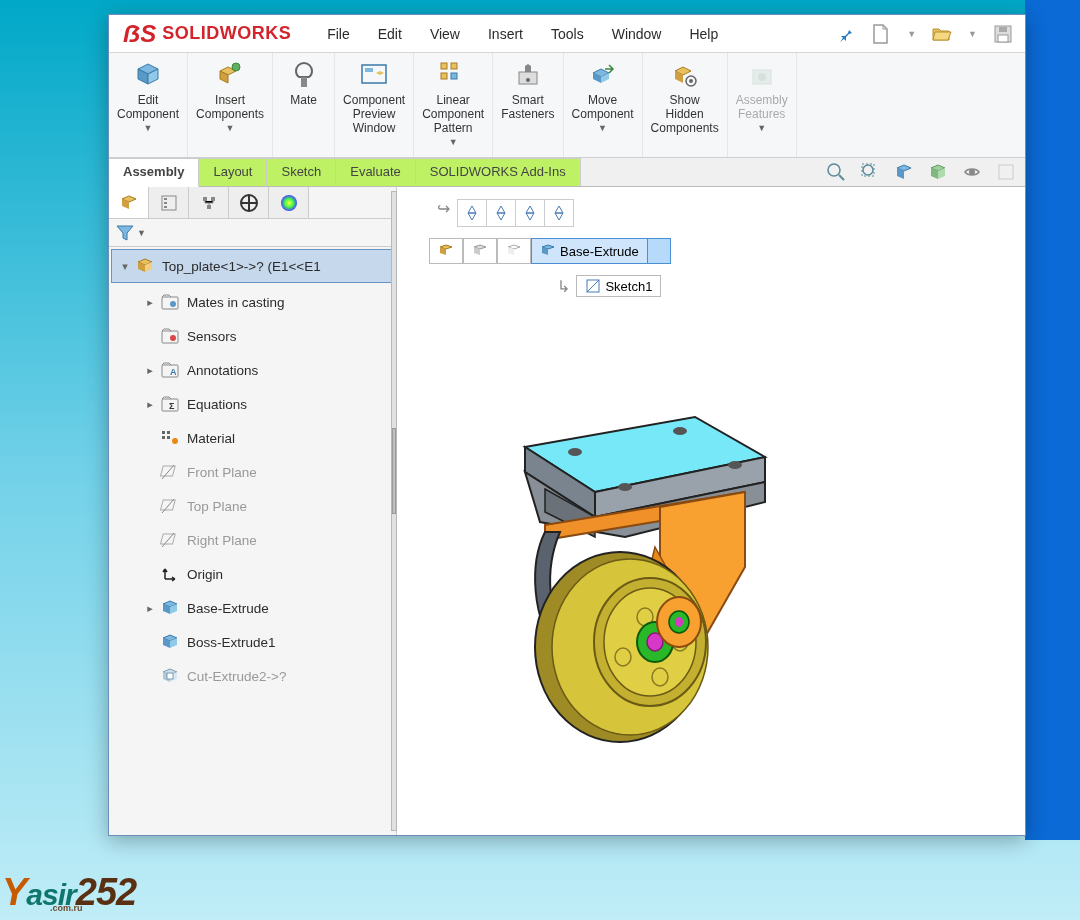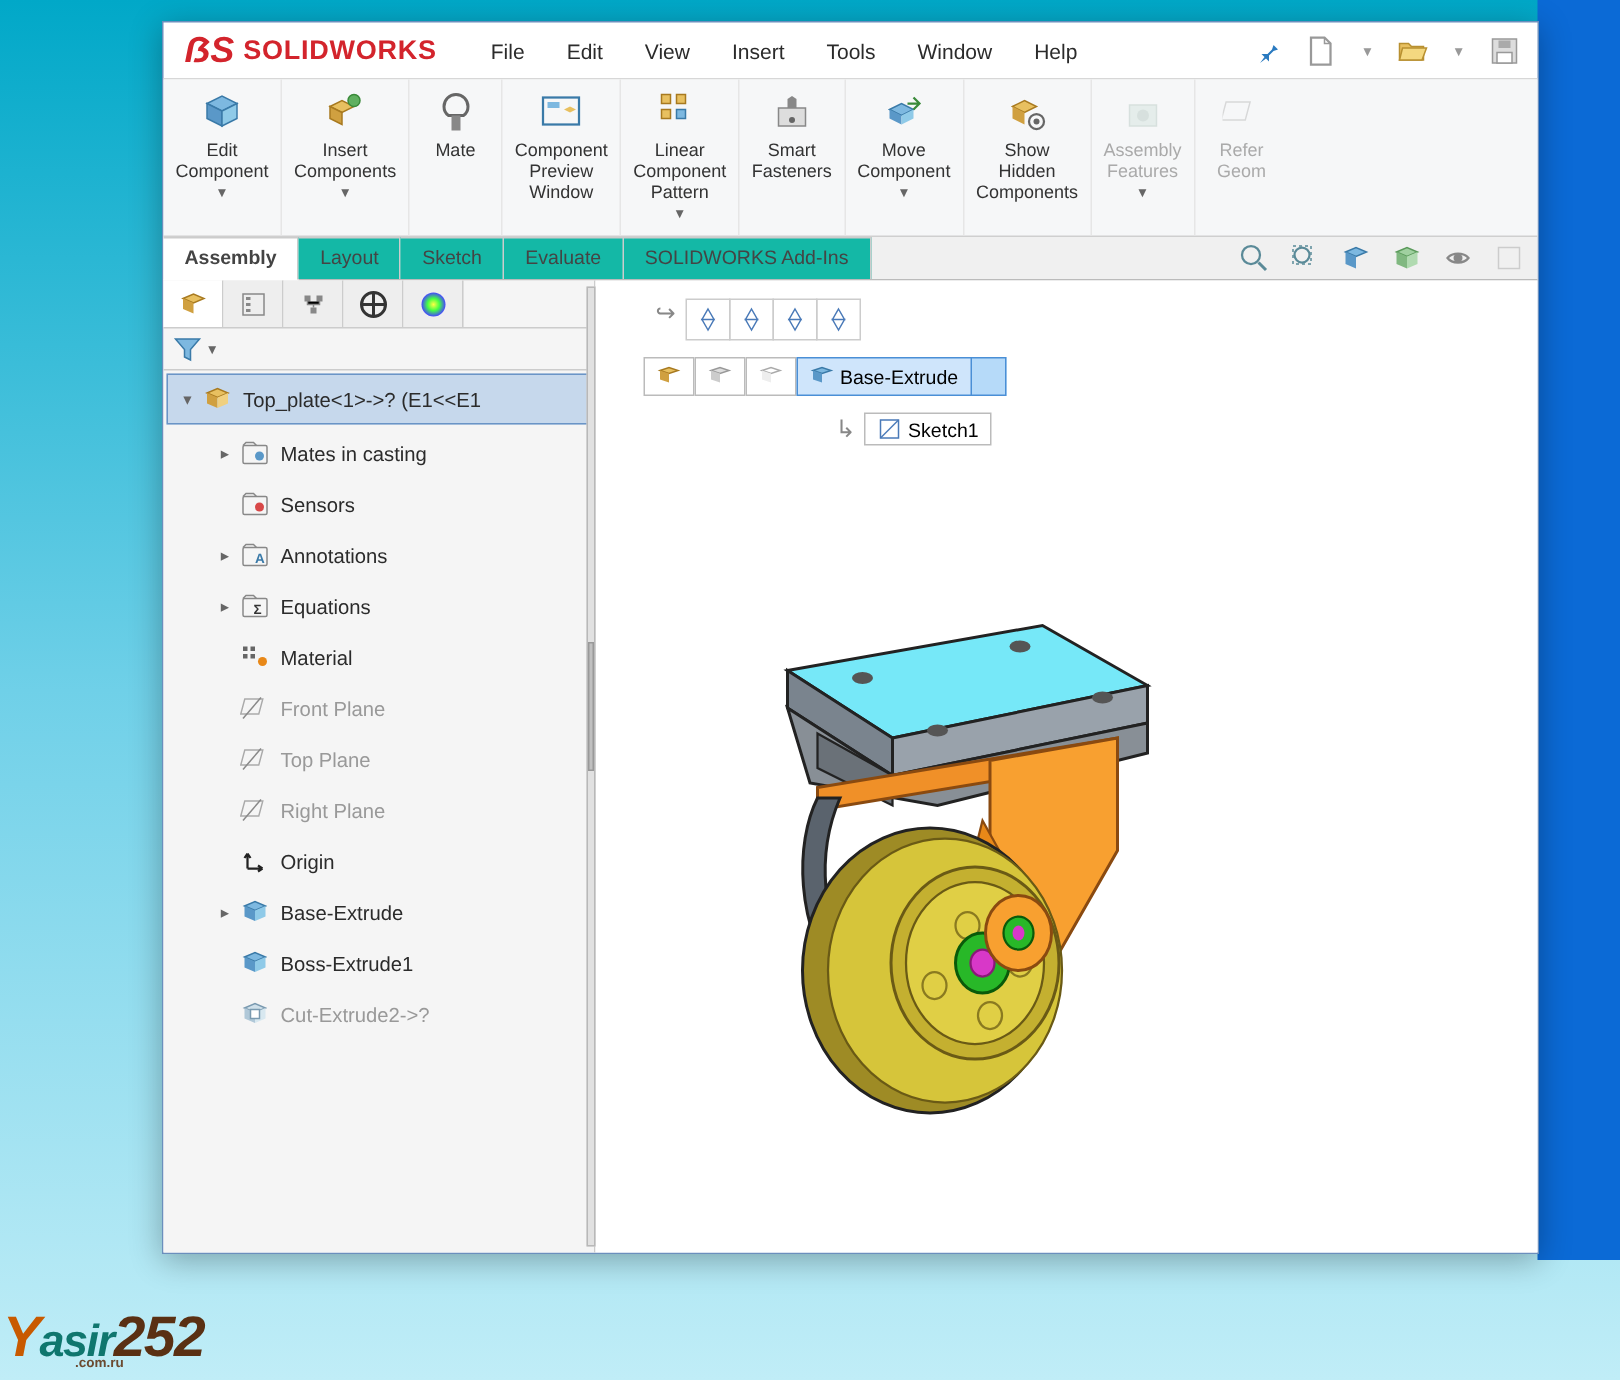--- a/index.html
+++ b/index.html
@@ -13,21 +13,21 @@
 .menus { display: flex; margin-left: 28px; gap: 28px; }
 .menuitem { font-size: 14px; color: #2b2b2b; cursor: pointer; }
 .tbicons { display: flex; align-items: center; gap: 16px; margin-left: auto; padding-right: 6px; }
 .tbicon { width: 20px; height: 20px; display: flex; align-items: center; justify-content: center; color: #888; cursor: pointer; }
 .ribbon { display: flex; height: 105px; border-bottom: 1px solid #cfcfcf; background: #f6f7f8; }
 .ribbonbtn { display: flex; flex-direction: column; align-items: center; justify-content: flex-start; padding: 6px 8px 2px 8px; font-size: 12px; color: #333; min-width: 62px; text-align: center; cursor: pointer; border-right: 1px solid #e6e6e6; }
 .ribbonbtn .ricon { width: 32px; height: 32px; margin-bottom: 2px; display: flex; align-items: center; justify-content: center; }
 .ribbonbtn.disabled { color: #aaa; }
 .ribbonbtn .dd { font-size: 9px; margin-top: 2px; color: #666; }
 .tabbar { display: flex; height: 29px; background: #f0f0f0; border-bottom: 1px solid #bbb; align-items: stretch; }
-.tab { padding: 5px 14px; font-size: 13px; border-right: 1px solid #ccc; border-top: 1px solid #ccc; cursor: pointer; background: #14b8a6; color: #444; }
+.tab { padding: 5px 14px; font-size: 13px; border-right: 1px solid #ccc; border-top: 1px solid #ccc; cursor: pointer; background: #bef264; color: #444; }
 .tab.active { background: #fff; font-weight: 700; border-bottom: 1px solid #fff; margin-bottom: -1px; }
 .qtoolbar { margin-left: auto; display: flex; align-items: center; gap: 12px; padding-right: 8px; }
 .qicon { width: 22px; height: 22px; display: flex; align-items: center; justify-content: center; color: #6b8f9d; cursor: pointer; }
 .mainarea { display: flex; height: 648px; }
 .leftpanel { width: 288px; background: #f5f5f5; border-right: 1px solid #ccc; display: flex; flex-direction: column; }
 .lptabs { display: flex; height: 32px; border-bottom: 1px solid #ccc; }
 .lptab { width: 40px; display: flex; align-items: center; justify-content: center; border-right: 1px solid #ccc; cursor: pointer; background: #eee; }
 .lptab.active { background: #fff; }
 .filterrow { height: 28px; display: flex; align-items: center; padding: 0 6px; border-bottom: 1px solid #ccc; }
 .tree { flex: 1; overflow: hidden; font-size: 13.5px; color: #2b2b2b; }
@@ -208,29 +208,20 @@
       <div class="ricon">
           <svg width="26" height="26" viewBox="0 0 26 26" opacity="0.4">
             <rect x="4" y="8" width="18" height="14" fill="#cce0d8" stroke="#aac0b8"></rect>
             <circle cx="13" cy="15" r="4" fill="#aac0b8"></circle>
           </svg>
         </div>
       <span style="white-space:pre-line">Assembly
 Features</span>
       <span class="dd">▼</span>
     </div>
-    <div class="ribbonbtn disabled" style="border-right:none;overflow:hidden">
-      <div class="ricon">
-          <svg width="26" height="26" viewBox="0 0 26 26" opacity="0.4">
-            <rect x="4" y="6" width="16" height="12" fill="none" stroke="#aaa" transform="skewX(-15)"></rect>
-          </svg>
-        </div>
-      <span style="white-space:pre-line">Refer
-Geom</span>
-    </div>
   </div>
 
   <div class="tabbar">
     <div class="tab active">Assembly</div>
     <div class="tab">Layout</div>
     <div class="tab">Sketch</div>
     <div class="tab">Evaluate</div>
     <div class="tab">SOLIDWORKS Add-Ins</div>
     <div class="qtoolbar">
       <span class="qicon">

